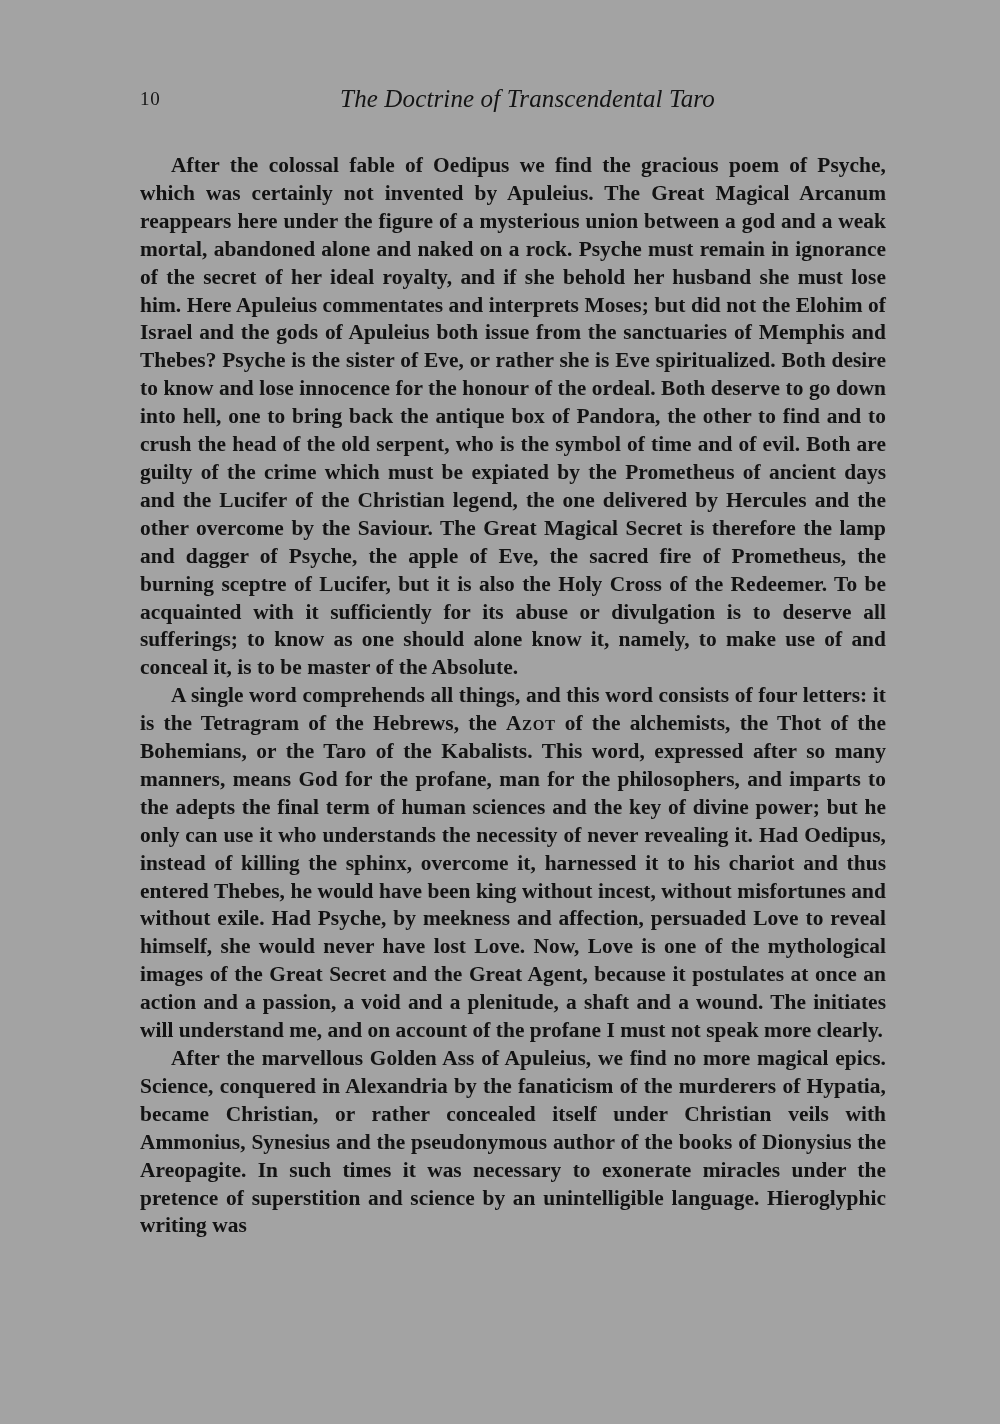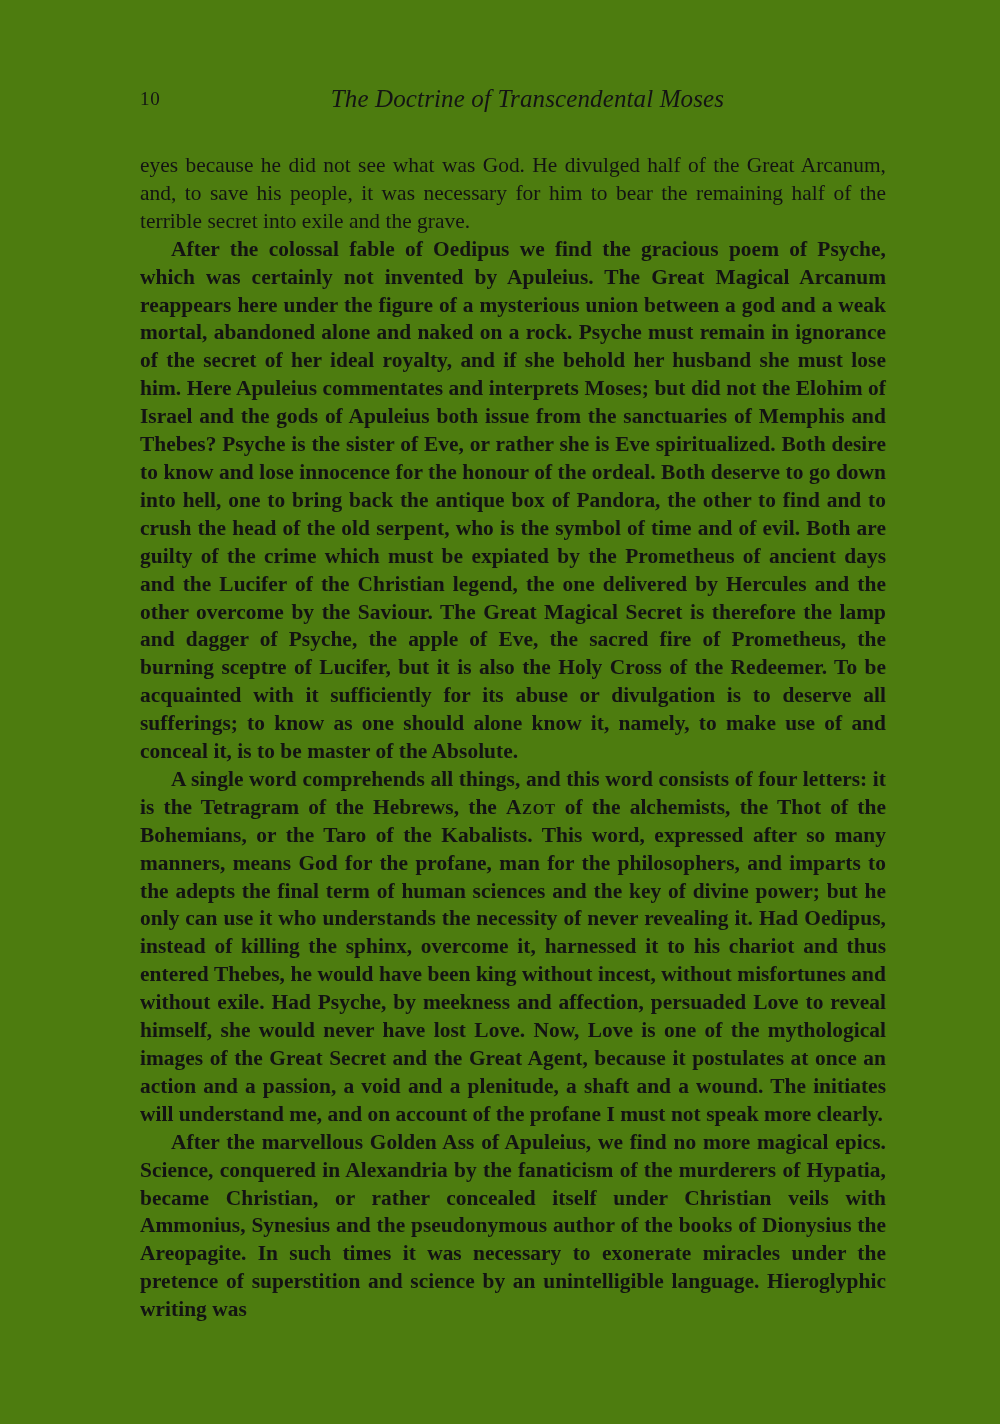--- a/index.html
+++ b/index.html
@@ -10,21 +10,21 @@
   }
   body {
     font-family: "Liberation Serif", "DejaVu Serif", serif;
     color: #111111;
   }
   .page {
     position: relative;
     width: 1000px;
     height: 1424px;
     margin: 0 auto;
-    background: #4d7c0f;
+    background: #a3a3a3;
     box-sizing: border-box;
     overflow: hidden;
   }
 
   
   .running-head {
     position: absolute;
     left: 140px;
     right: 115px;
     top: 82px;
@@ -85,26 +85,25 @@
     letter-spacing: 0.03em;
   }
 </style>
 </head>
 <body>
 
 <div class="page">
 
   <div class="running-head">
     <div class="folio">10</div>
-    <div class="head-title">The Doctrine of Transcendental Moses</div>
+    <div class="head-title">The Doctrine of Transcendental Taro</div>
   </div>
 
   <div class="textblock">
 
-    <p class="para">eyes because he did not see what was God. He divulged half of the Great Arcanum, and, to save his people, it was necessary for him to bear the remaining half of the terrible secret into exile and the grave.</p>
 
     <p class="para indent">After the colossal fable of Oedipus we find the gracious poem of Psyche, which was certainly not invented by Apuleius. The Great Magical Arcanum reappears here under the figure of a mysterious union between a god and a weak mortal, abandoned alone and naked on a rock. Psyche must remain in ignorance of the secret of her ideal royalty, and if she behold her husband she must lose him. Here Apuleius commentates and interprets Moses; but did not the Elohim of Israel and the gods of Apuleius both issue from the sanctuaries of Memphis and Thebes? Psyche is the sister of Eve, or rather she is Eve spiritualized. Both desire to know and lose innocence for the honour of the ordeal. Both deserve to go down into hell, one to bring back the antique box of Pandora, the other to find and to crush the head of the old serpent, who is the symbol of time and of evil. Both are guilty of the crime which must be expiated by the Prometheus of ancient days and the Lucifer of the Christian legend, the one delivered by Hercules and the other overcome by the Saviour. The Great Magical Secret is therefore the lamp and dagger of Psyche, the apple of Eve, the sacred fire of Prometheus, the burning sceptre of Lucifer, but it is also the Holy Cross of the Redeemer. To be acquainted with it sufficiently for its abuse or divulgation is to deserve all sufferings; to know as one should alone know it, namely, to make use of and conceal it, is to be master of the Absolute.</p>
 
     <p class="para indent">
       <span>A single word comprehends all things, and this word consists of four letters: it is the Tetragram of the Hebrews, the </span><span class="smallcaps">Azot</span><span> of the alchemists, the Thot of the Bohemians, or the Taro of the Kabalists. This word, expressed after so many manners, means God for the profane, man for the philosophers, and imparts to the adepts the final term of human sciences and the key of divine power; but he only can use it who understands the necessity of never revealing it. Had Oedipus, instead of killing the sphinx, overcome it, harnessed it to his chariot and thus entered Thebes, he would have been king without incest, without misfortunes and without exile. Had Psyche, by meekness and affection, persuaded Love to reveal himself, she would never have lost Love. Now, Love is one of the mythological images of the Great Secret and the Great Agent, because it postulates at once an action and a passion, a void and a plenitude, a shaft and a wound. The initiates will understand me, and on account of the profane I must not speak more clearly.</span>
     </p>
 
     <p class="para indent last">After the marvellous Golden Ass of Apuleius, we find no more magical epics. Science, conquered in Alexandria by the fanaticism of the murderers of Hypatia, became Christian, or rather concealed itself under Christian veils with Ammonius, Synesius and the pseudonymous author of the books of Dionysius the Areopagite. In such times it was necessary to exonerate miracles under the pretence of superstition and science by an unintelligible language. Hieroglyphic writing was</p>
 
   </div>

